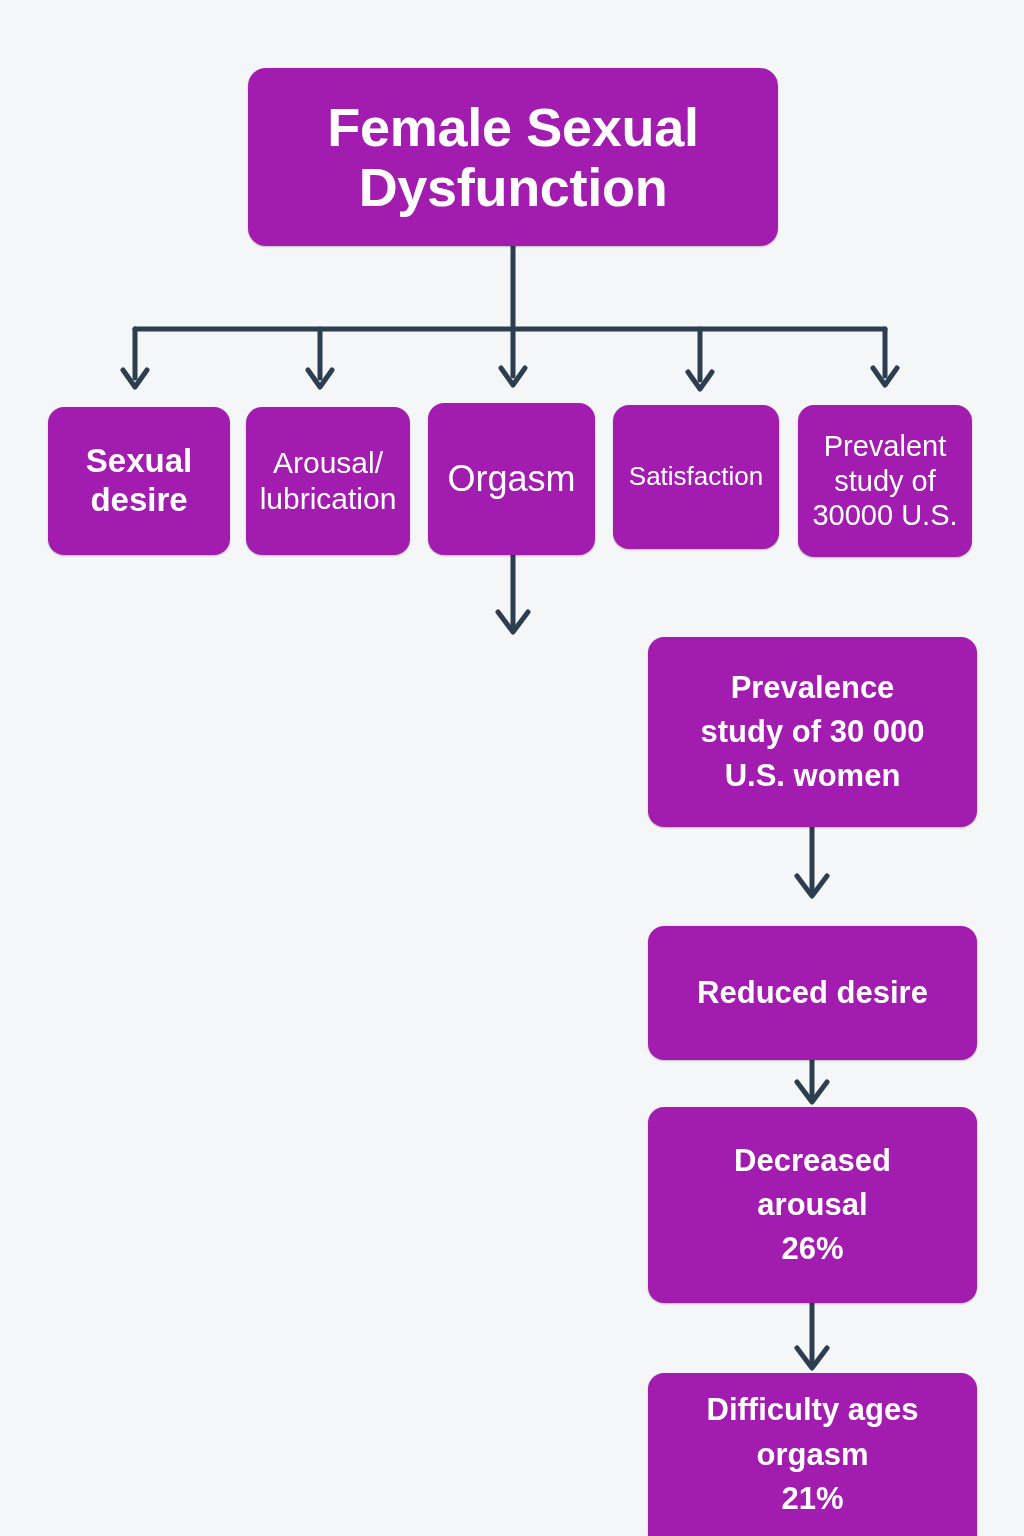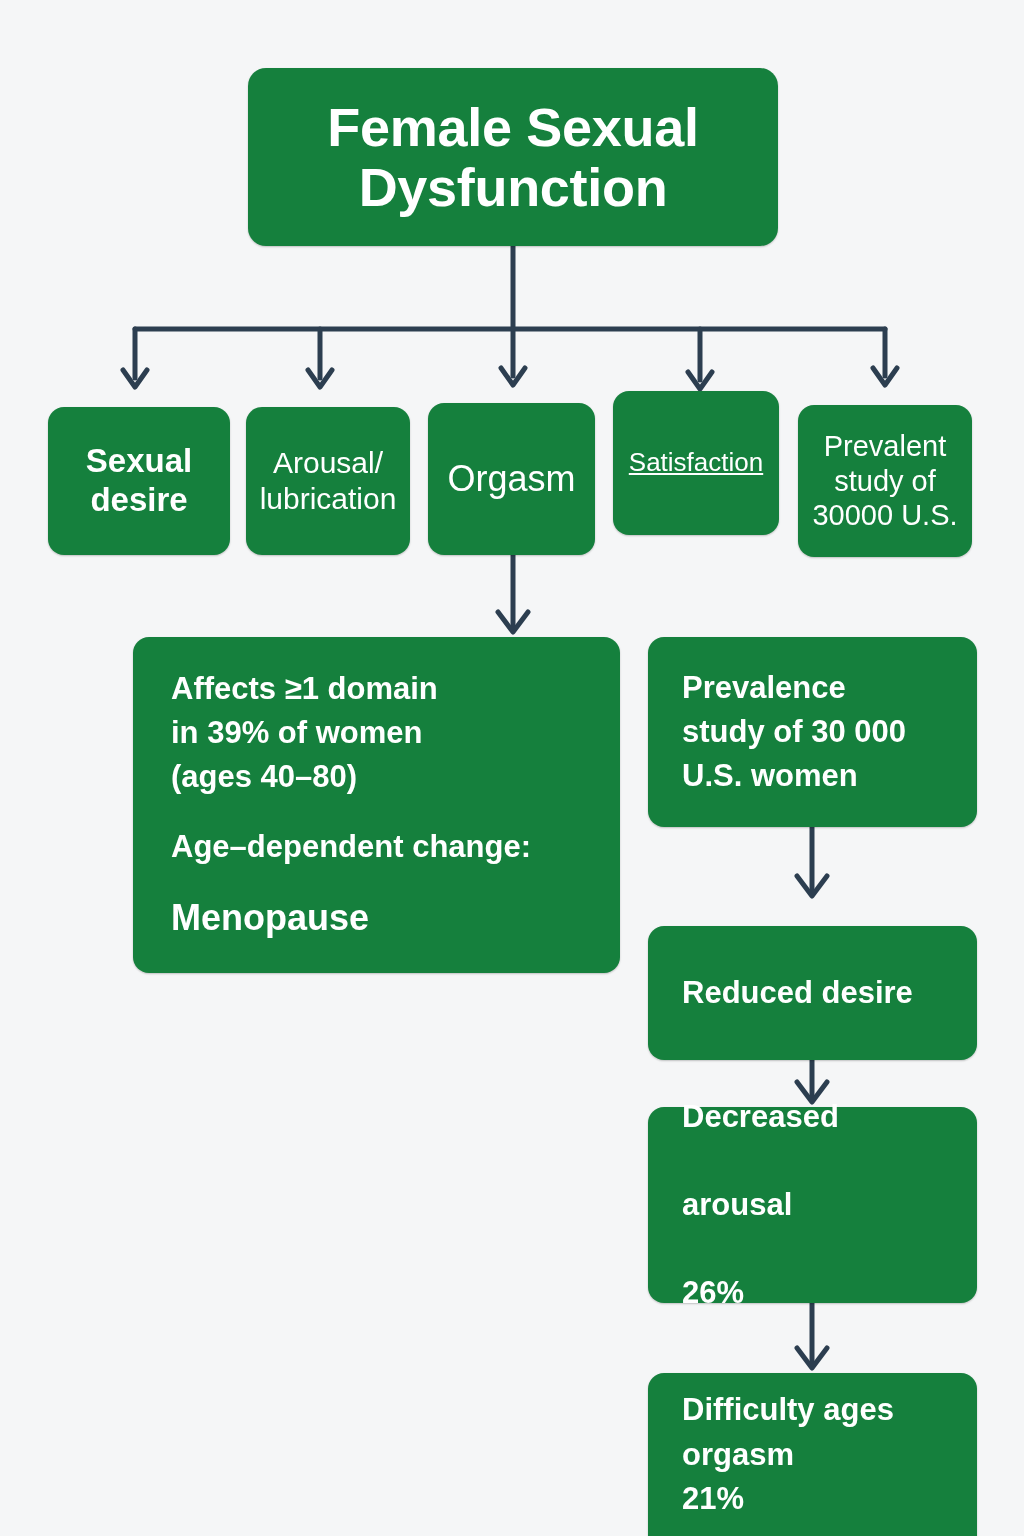--- a/index.html
+++ b/index.html
@@ -23,21 +23,21 @@
     position: absolute;
     left: 0;
     top: 0;
     width: 1024px;
     height: 1536px;
     pointer-events: none;
     z-index: 1;
   }
   .node {
     position: absolute;
-    background: #15803d;
+    background: #a21caf;
     border-radius: 14px;
     color: #ffffff;
     box-sizing: border-box;
     z-index: 2;
     box-shadow: 0 1px 2px rgba(0,0,0,0.22);
     display: flex;
     flex-direction: column;
     justify-content: center;
   }
   .node-center {
@@ -64,21 +64,21 @@
     letter-spacing: -0.3px;
   }
 
   
   .domain {
     border-radius: 16px;
   }
   #domain-0 { left: 48px;  top: 407px; width: 182px; height: 148px; }
   #domain-1 { left: 246px; top: 407px; width: 164px; height: 148px; text-align: right; }
   #domain-2 { left: 428px; top: 403px; width: 167px; height: 152px; }
-  #domain-3 { left: 613px; top: 391px; width: 166px; height: 144px; text-decoration: underline; }
+  #domain-3 { left: 613px; top: 405px; width: 166px; height: 144px; }
   #domain-4 { left: 798px; top: 405px; width: 174px; height: 152px; }
 
   #domain-0 .line { font-size: 33px; font-weight: bold; line-height: 1.18; }
   #domain-1 .line { font-size: 30px; font-weight: normal; line-height: 1.2; }
   #domain-2 .line { font-size: 36px; font-weight: normal; line-height: 1.15; }
   #domain-3 .line { font-size: 26px; font-weight: normal; line-height: 1.2; }
   #domain-4 .line { font-size: 29px; font-weight: normal; line-height: 1.2; }
 
   
   #detail-node {
@@ -101,29 +101,30 @@
     font-weight: bold;
     margin-top: 26px;
     line-height: 1.3;
   }
 
   
   .stat {
     border-radius: 16px;
     padding: 26px 34px;
     justify-content: center;
+    align-items: center;
   }
   .stat .line {
     font-size: 31px;
     font-weight: bold;
     line-height: 1.42;
   }
   #stat-0 { left: 648px; top: 637px; width: 329px; height: 190px; }
   #stat-1 { left: 648px; top: 926px; width: 329px; height: 134px; }
-  #stat-2 { left: 648px; top: 1107px; width: 329px; height: 196px; gap: 44px; }
+  #stat-2 { left: 648px; top: 1107px; width: 329px; height: 196px; }
   #stat-3 { left: 648px; top: 1373px; width: 329px; height: 163px; border-bottom-left-radius: 0; border-bottom-right-radius: 0; }
 </style>
 </head>
 <body>
 
 <div id="canvas">
 
   <svg class="connectors" viewBox="0 0 1024 1536" width="1024" height="1536">
     <g fill="none" stroke="#2c3e50" stroke-width="5" stroke-linecap="round" stroke-linejoin="round">
 
@@ -179,33 +180,20 @@
   <div id="domain-3" class="node node-center domain">
     <span class="line">Satisfaction</span>
   </div>
 
   <div id="domain-4" class="node node-center domain">
     <span class="line">Prevalent</span>
     <span class="line">study of</span>
     <span class="line">30000 U.S.</span>
   </div>
 
-  <div id="detail-node" class="node">
-    <div class="para">
-      <span class="line">Affects ≥1 domain</span>
-      <span class="line">in 39% of women</span>
-      <span class="line">(ages 40–80)</span>
-    </div>
-    <div class="para para-gap">
-      <span class="line">Age–dependent change:</span>
-    </div>
-    <div class="para-big">
-      <span class="line">Menopause</span>
-    </div>
-  </div>
 
   <div id="stat-0" class="node stat">
     <span class="line">Prevalence</span>
     <span class="line">study of 30 000</span>
     <span class="line">U.S. women</span>
   </div>
 
   <div id="stat-1" class="node stat">
     <span class="line">Reduced desire</span>
   </div>

